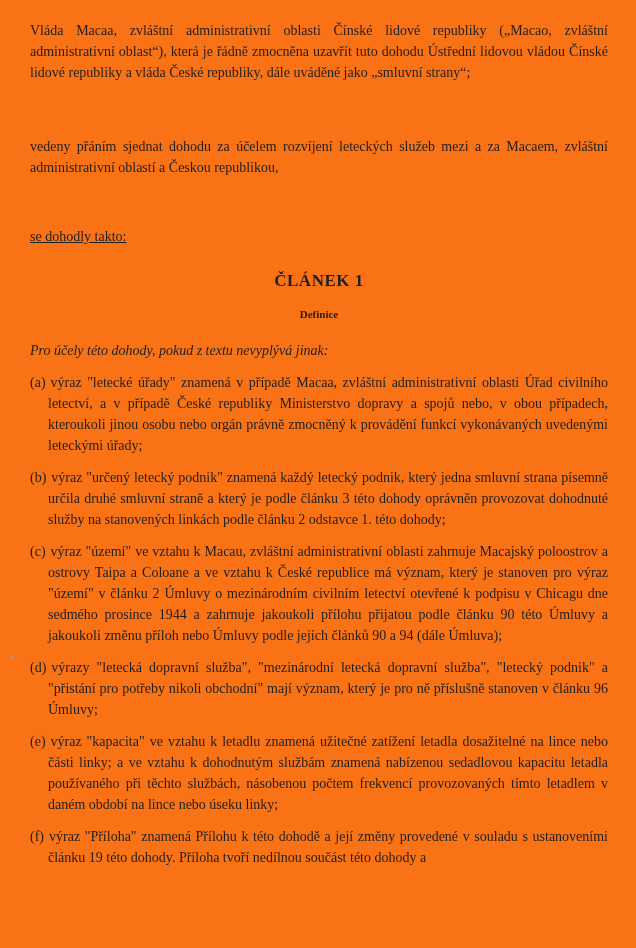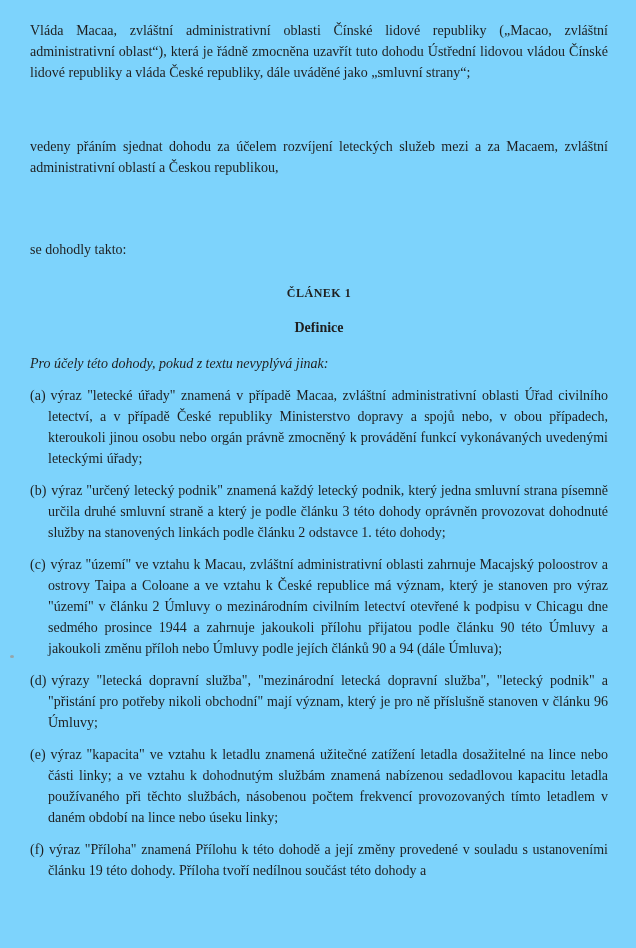--- a/index.html
+++ b/index.html
@@ -6,47 +6,48 @@
   html, body {
     width: 636px;
     height: 948px;
     background: #f4f4f2;
     font-family: "Liberation Serif", "DejaVu Serif", serif;
   }
   .page {
     position: relative;
     width: 636px;
     height: 948px;
-    background: #7dd3fc;
+    background: #f97316;
     color: #1f1f1f;
     padding: 20px 28px 0 30px;
     overflow: hidden;
     font-size: 14px;
     line-height: 21px;
   }
   .para {
     text-align: justify;
   }
   .para.gap-large {
     margin-top: 53px;
   }
   .para.gap-xlarge {
-    margin-top: 61px;
+    margin-top: 48px;
+    text-decoration: underline;
   }
   .article-heading {
     margin-top: 23px;
     text-align: center;
-    font-size: 12px;
+    font-size: 17px;
     font-weight: bold;
     letter-spacing: 0.5px;
   }
   .article-subheading {
     margin-top: 13px;
     text-align: center;
-    font-size: 14px;
+    font-size: 11px;
     font-weight: bold;
   }
   .lead {
     margin-top: 15px;
     text-align: justify;
     font-style: italic;
   }
   .definitions {
     margin-top: 11px;
   }

